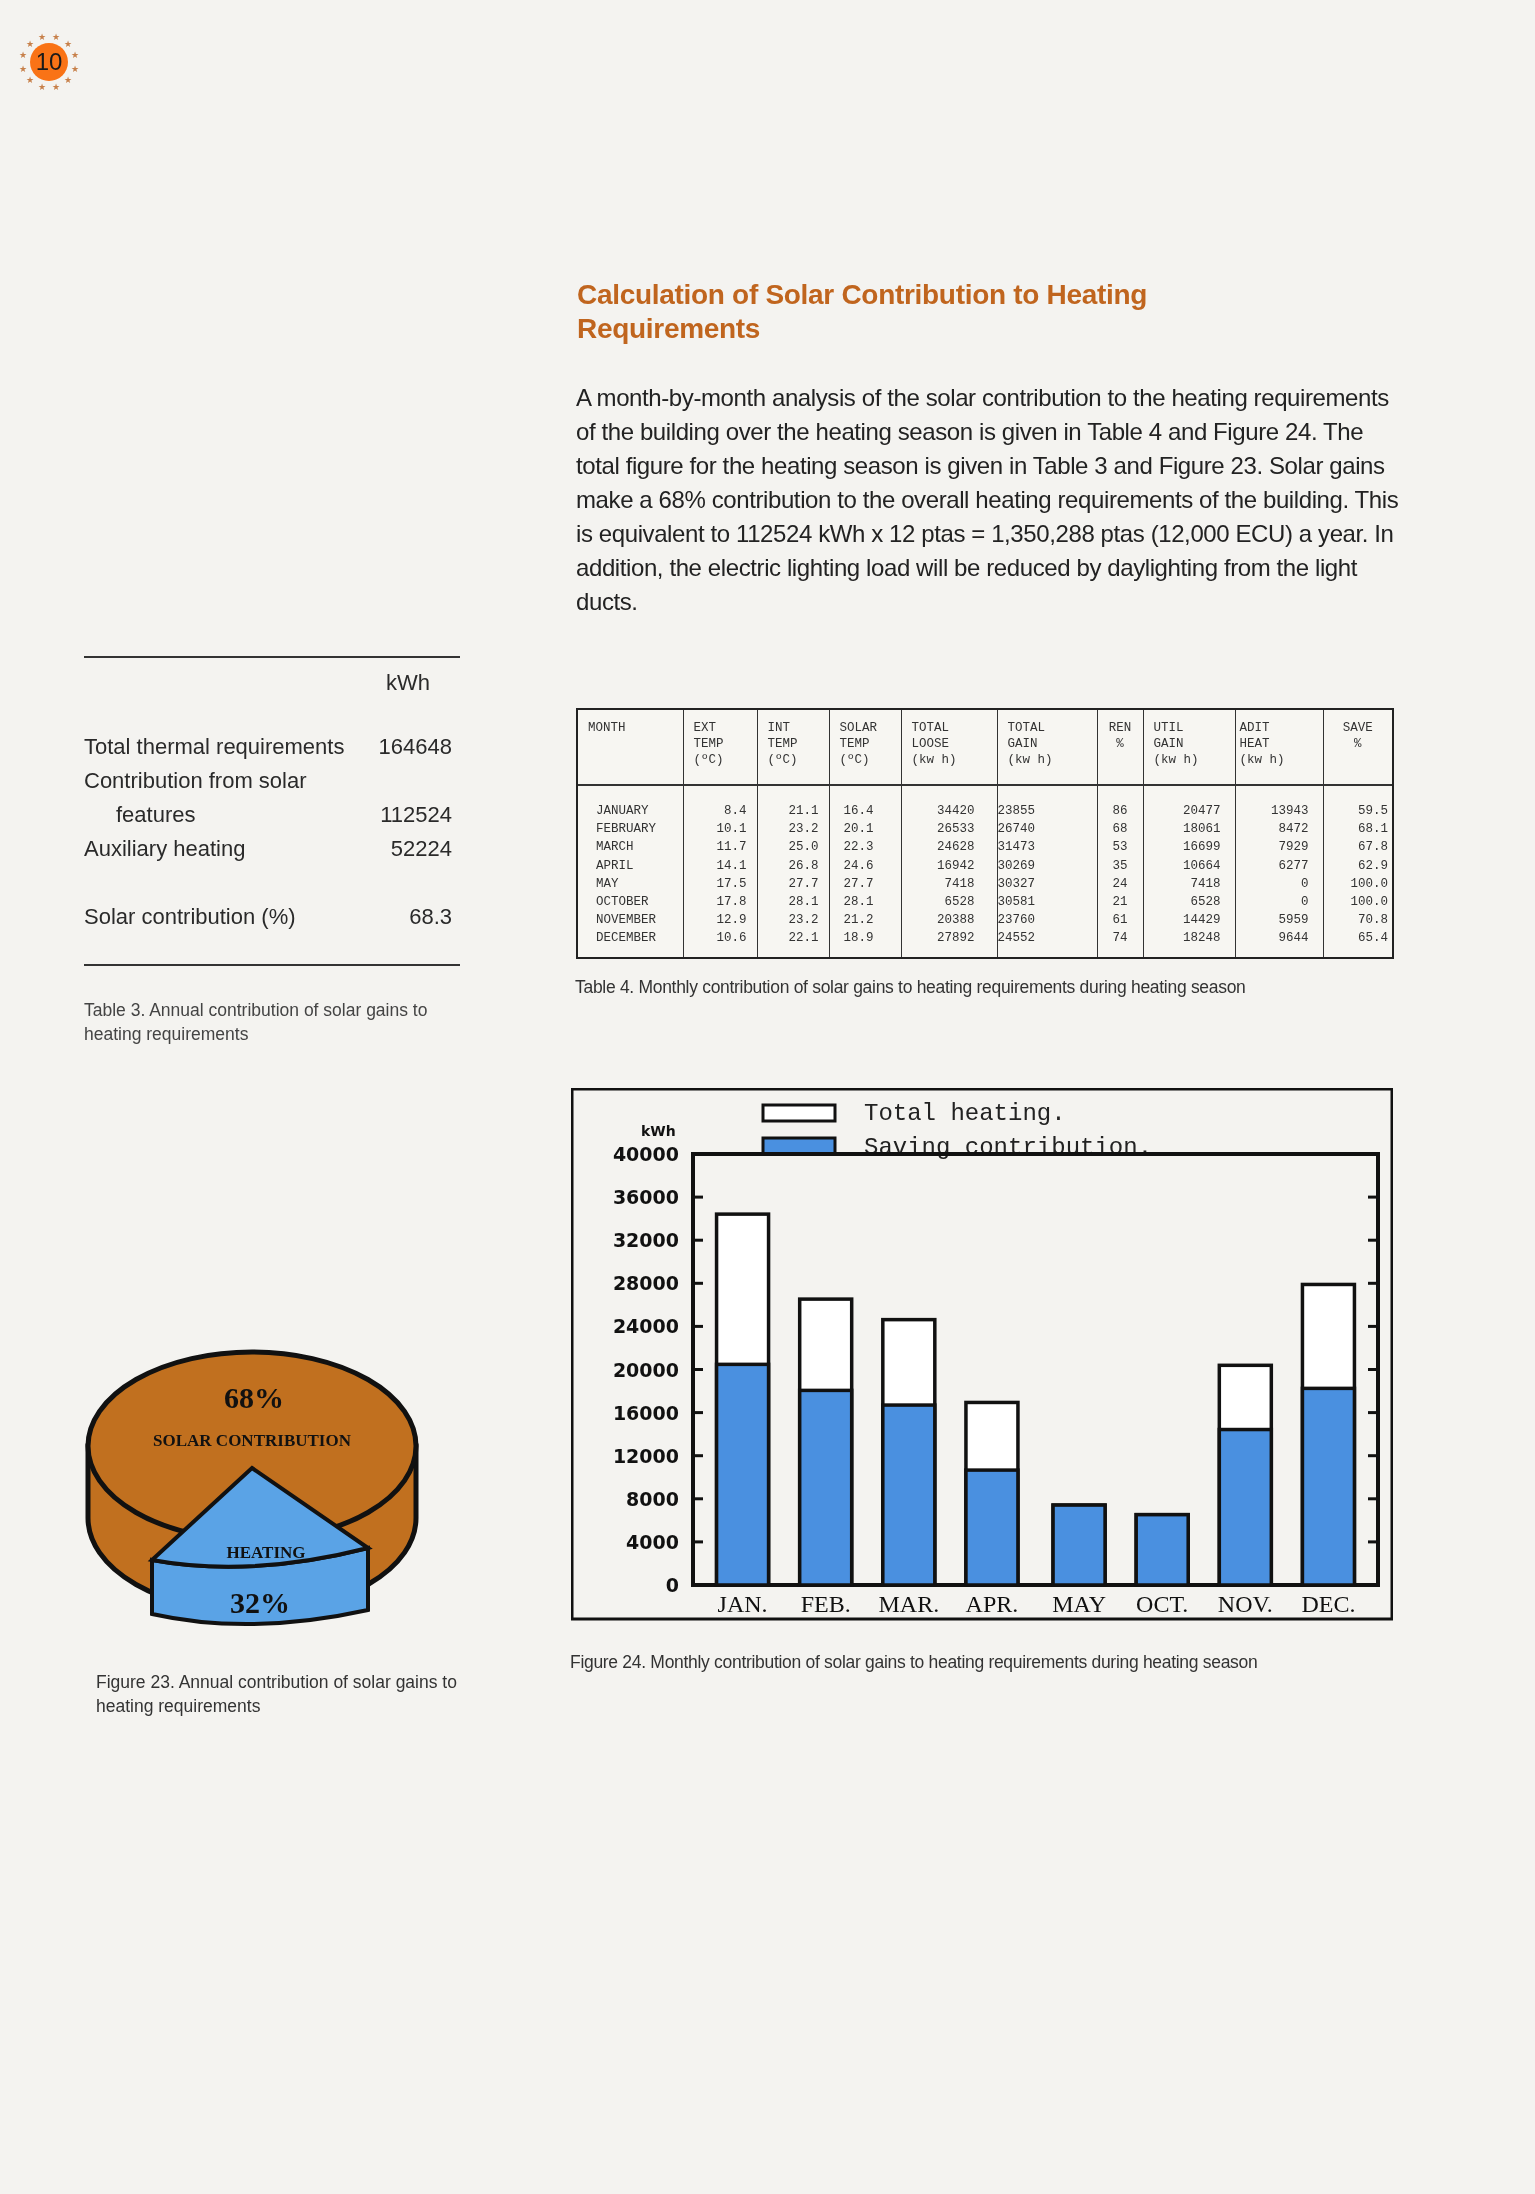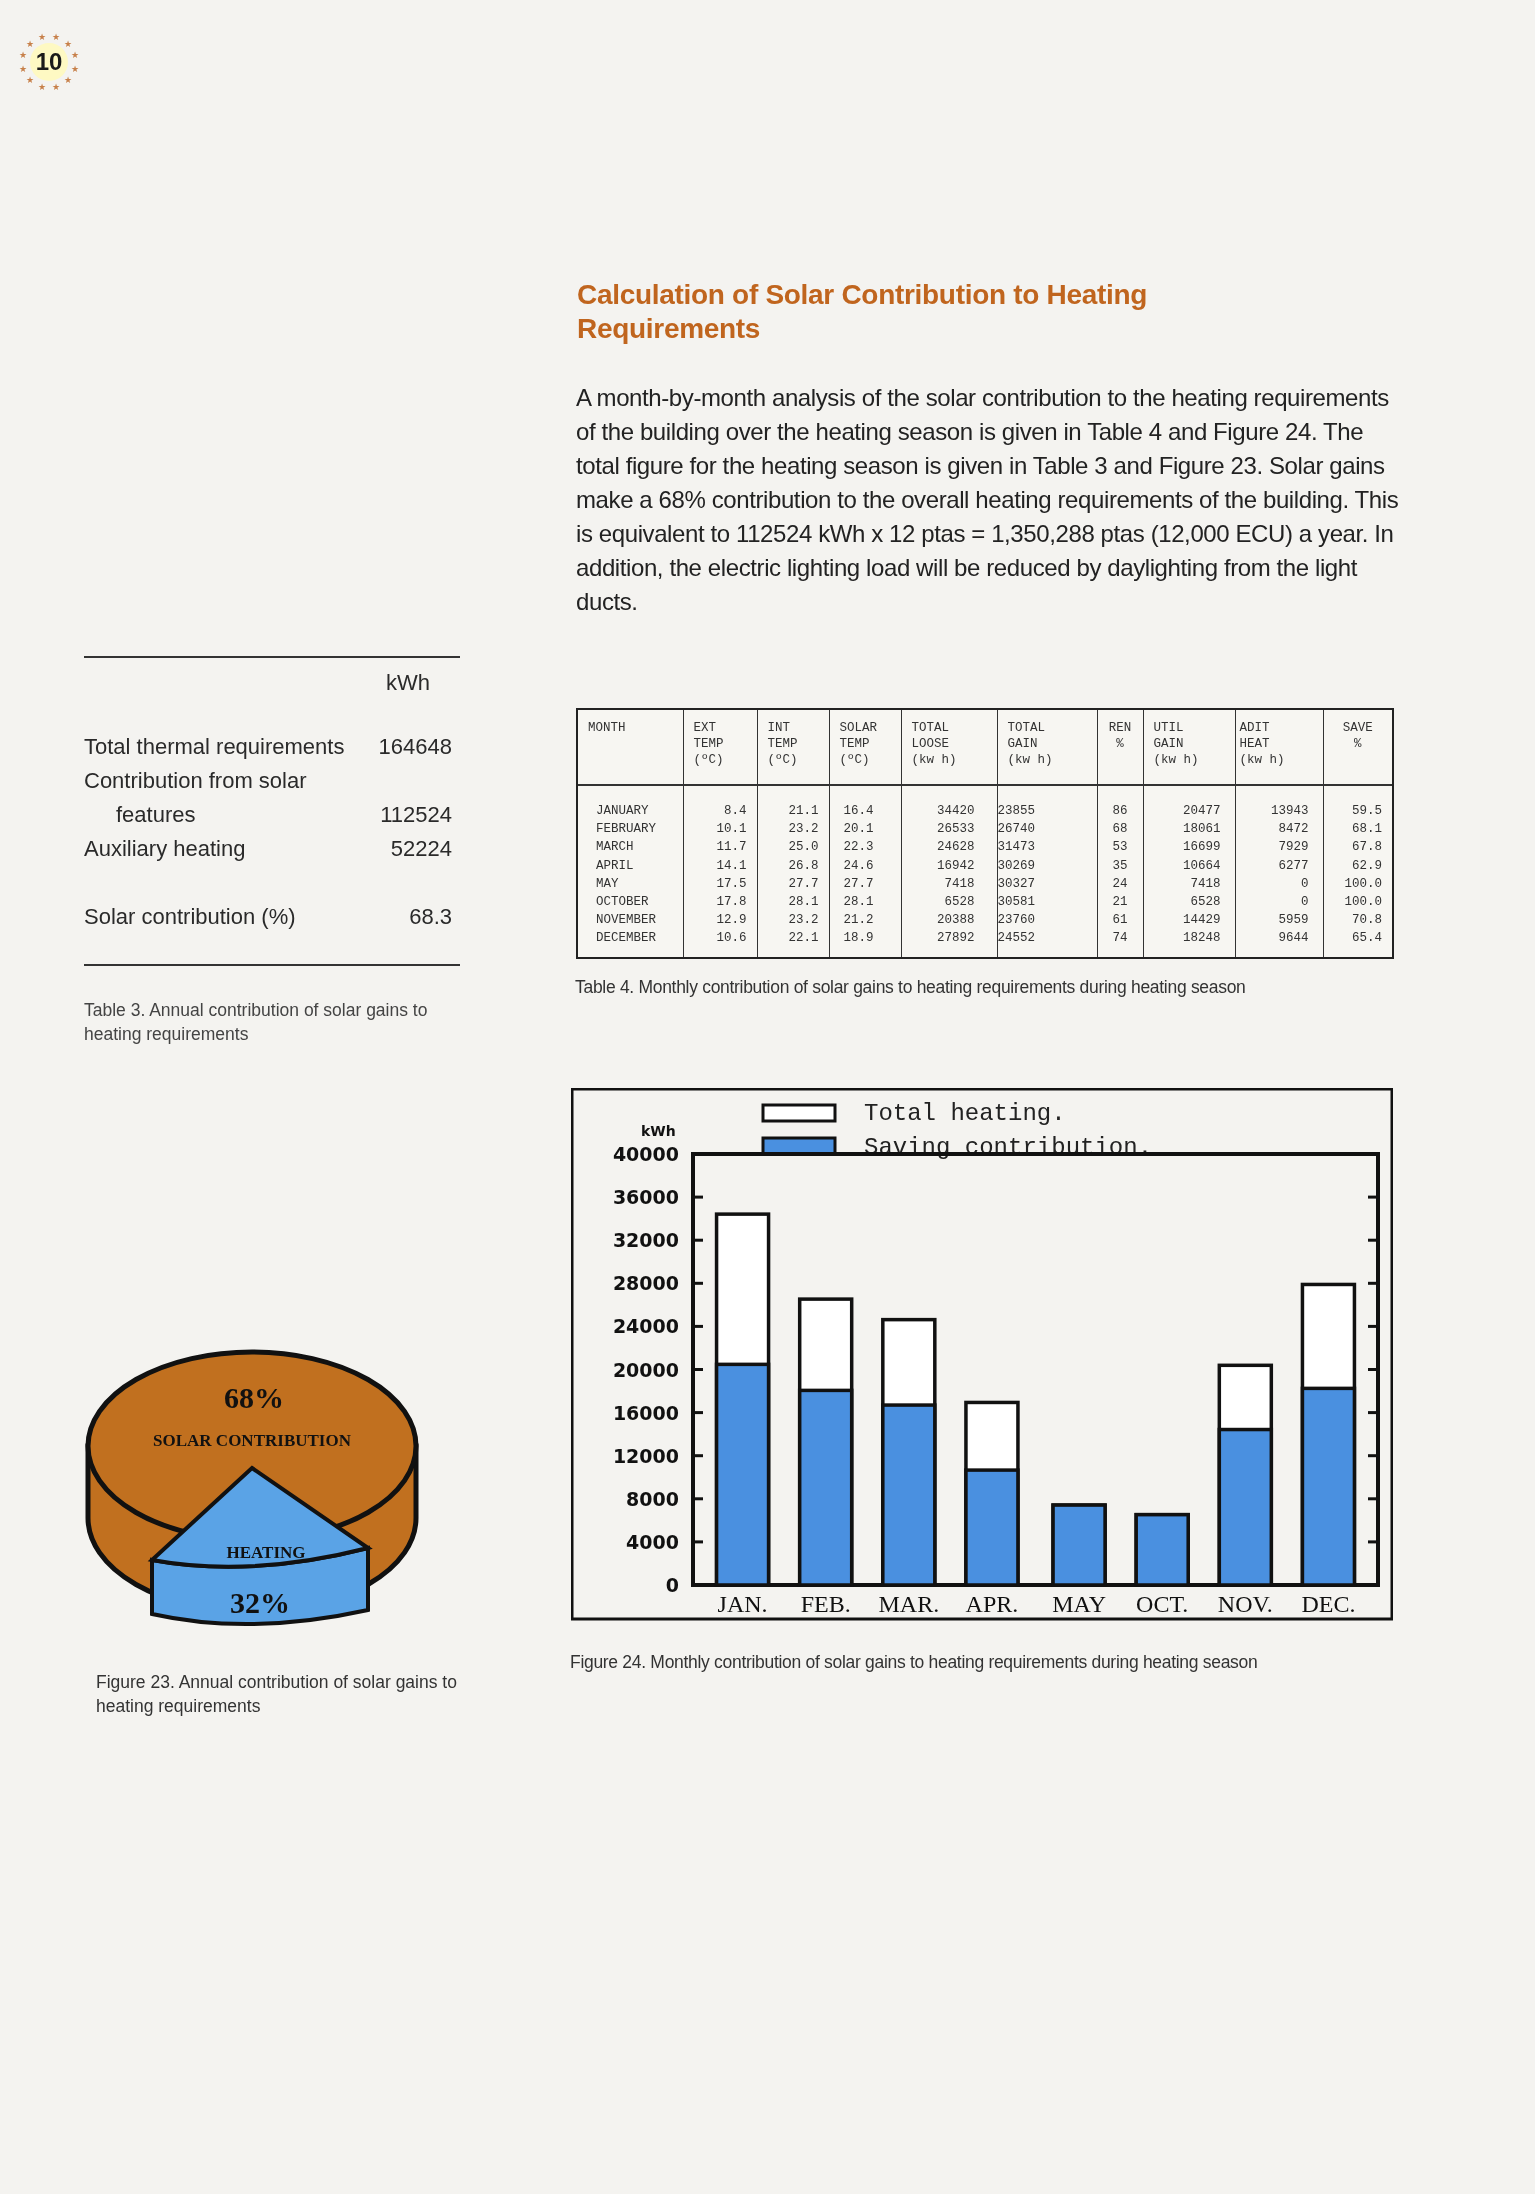--- a/index.html
+++ b/index.html
@@ -1,20 +1,20 @@
 <!DOCTYPE html>
 <html><head>
   <meta charset="utf-8">
   <style>
     * { margin: 0; padding: 0; box-sizing: border-box; }
     html, body { width: 1535px; height: 2194px; background: #f4f3f0; }
     body { position: relative; font-family: "Liberation Sans", sans-serif; color: #2a2a2a; overflow: hidden; }
 
     .page-number { position: absolute; left: 8px; top: 34px; width: 64px; height: 52px; }
-    .page-number .disc { position: absolute; left: 22px; top: 9px; width: 38px; height: 38px; border-radius: 50%; background: #fef9c3; color: #1a1a1a; font-size: 24px; line-height: 38px; text-align: center; font-weight: bold; }
+    .page-number .disc { position: absolute; left: 22px; top: 9px; width: 38px; height: 38px; border-radius: 50%; background: #f97316; color: #1a1a1a; font-size: 24px; line-height: 38px; text-align: center; }
     .page-number .star { position: absolute; color: #c7804a; font-size: 9px; line-height: 9px; }
 
     .heading { position: absolute; left: 577px; top: 278px; width: 700px; font-size: 28px; line-height: 34px; font-weight: bold; color: #c0651e; letter-spacing: -0.3px; }
     .body-text { position: absolute; left: 576px; top: 381px; width: 830px; font-size: 24px; line-height: 34px; color: #222; letter-spacing: -0.4px; }
 
     
     .t3 { position: absolute; left: 84px; top: 656px; width: 376px; }
     .t3 .rule { height: 2px; background: #333; }
     .t3 .unit { text-align: right; padding-right: 30px; font-size: 22px; margin-top: 12px; height: 60px; }
     .t3 .row { display: flex; justify-content: space-between; font-size: 22px; line-height: 34px; padding-right: 8px; gap: 17px; }
@@ -204,21 +204,21 @@
 14429
 18248</td>
         <td style="padding-right:14px">13943
 8472
 7929
 6277
 0
 0
 5959
 9644</td>
-        <td style="padding-right:10px">59.5
+        <td style="padding-right:4px">59.5
 68.1
 67.8
 62.9
 100.0
 100.0
 70.8
 65.4</td>
       </tr>
     </tbody>
   </table>

